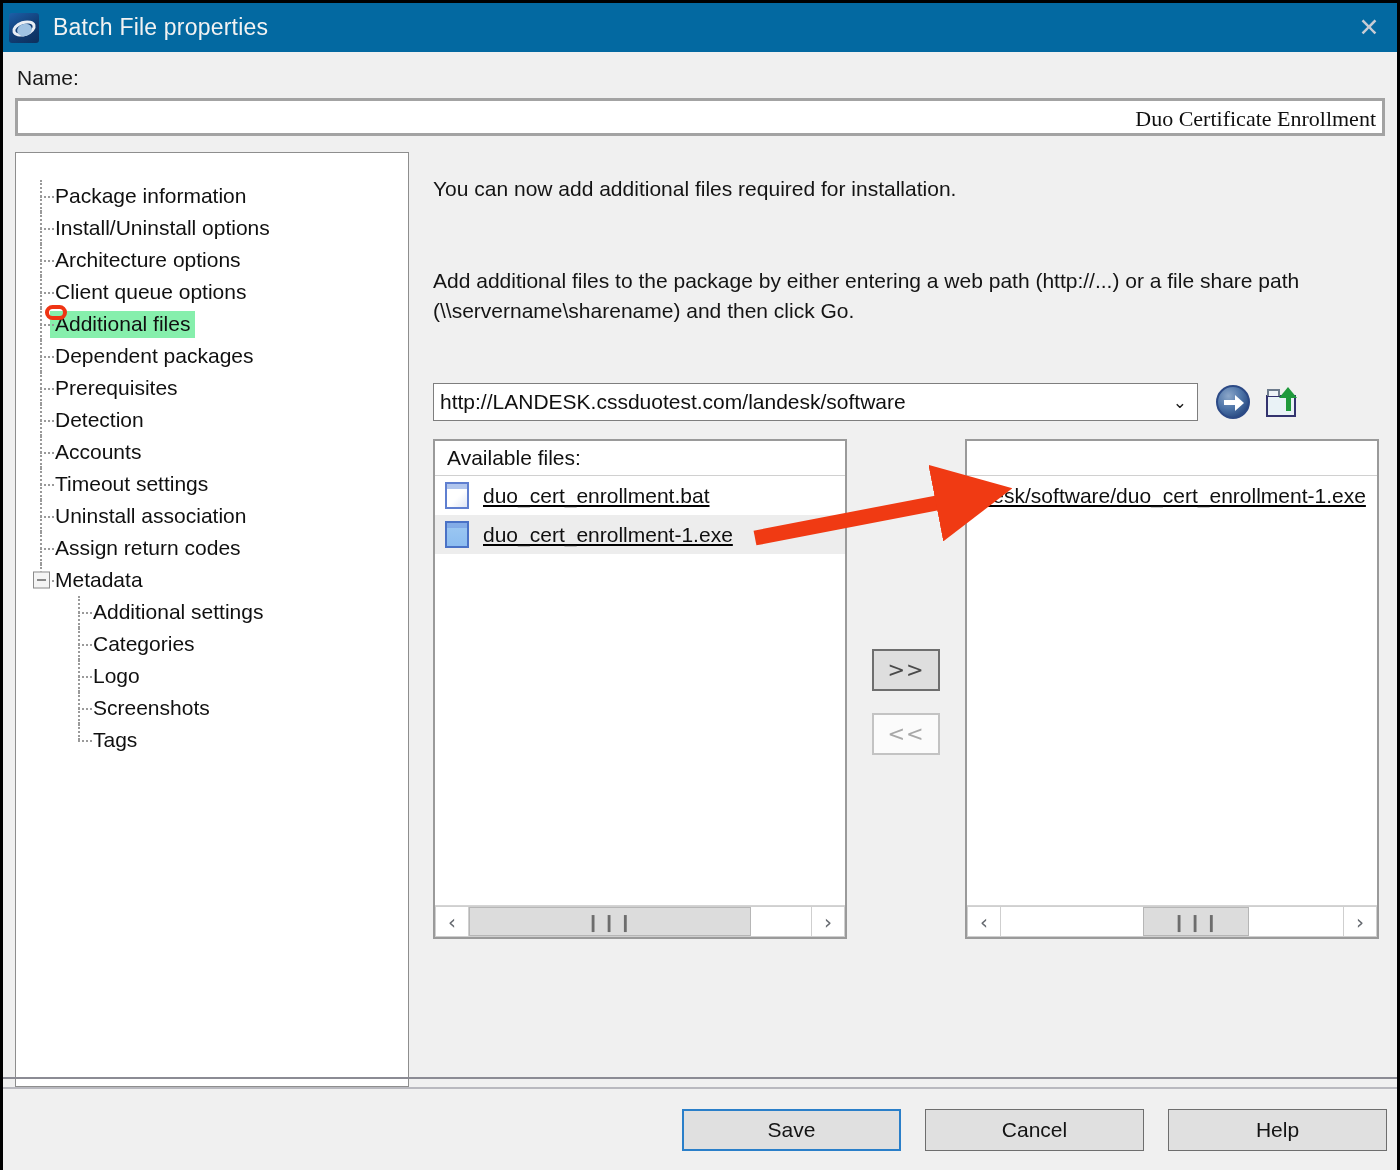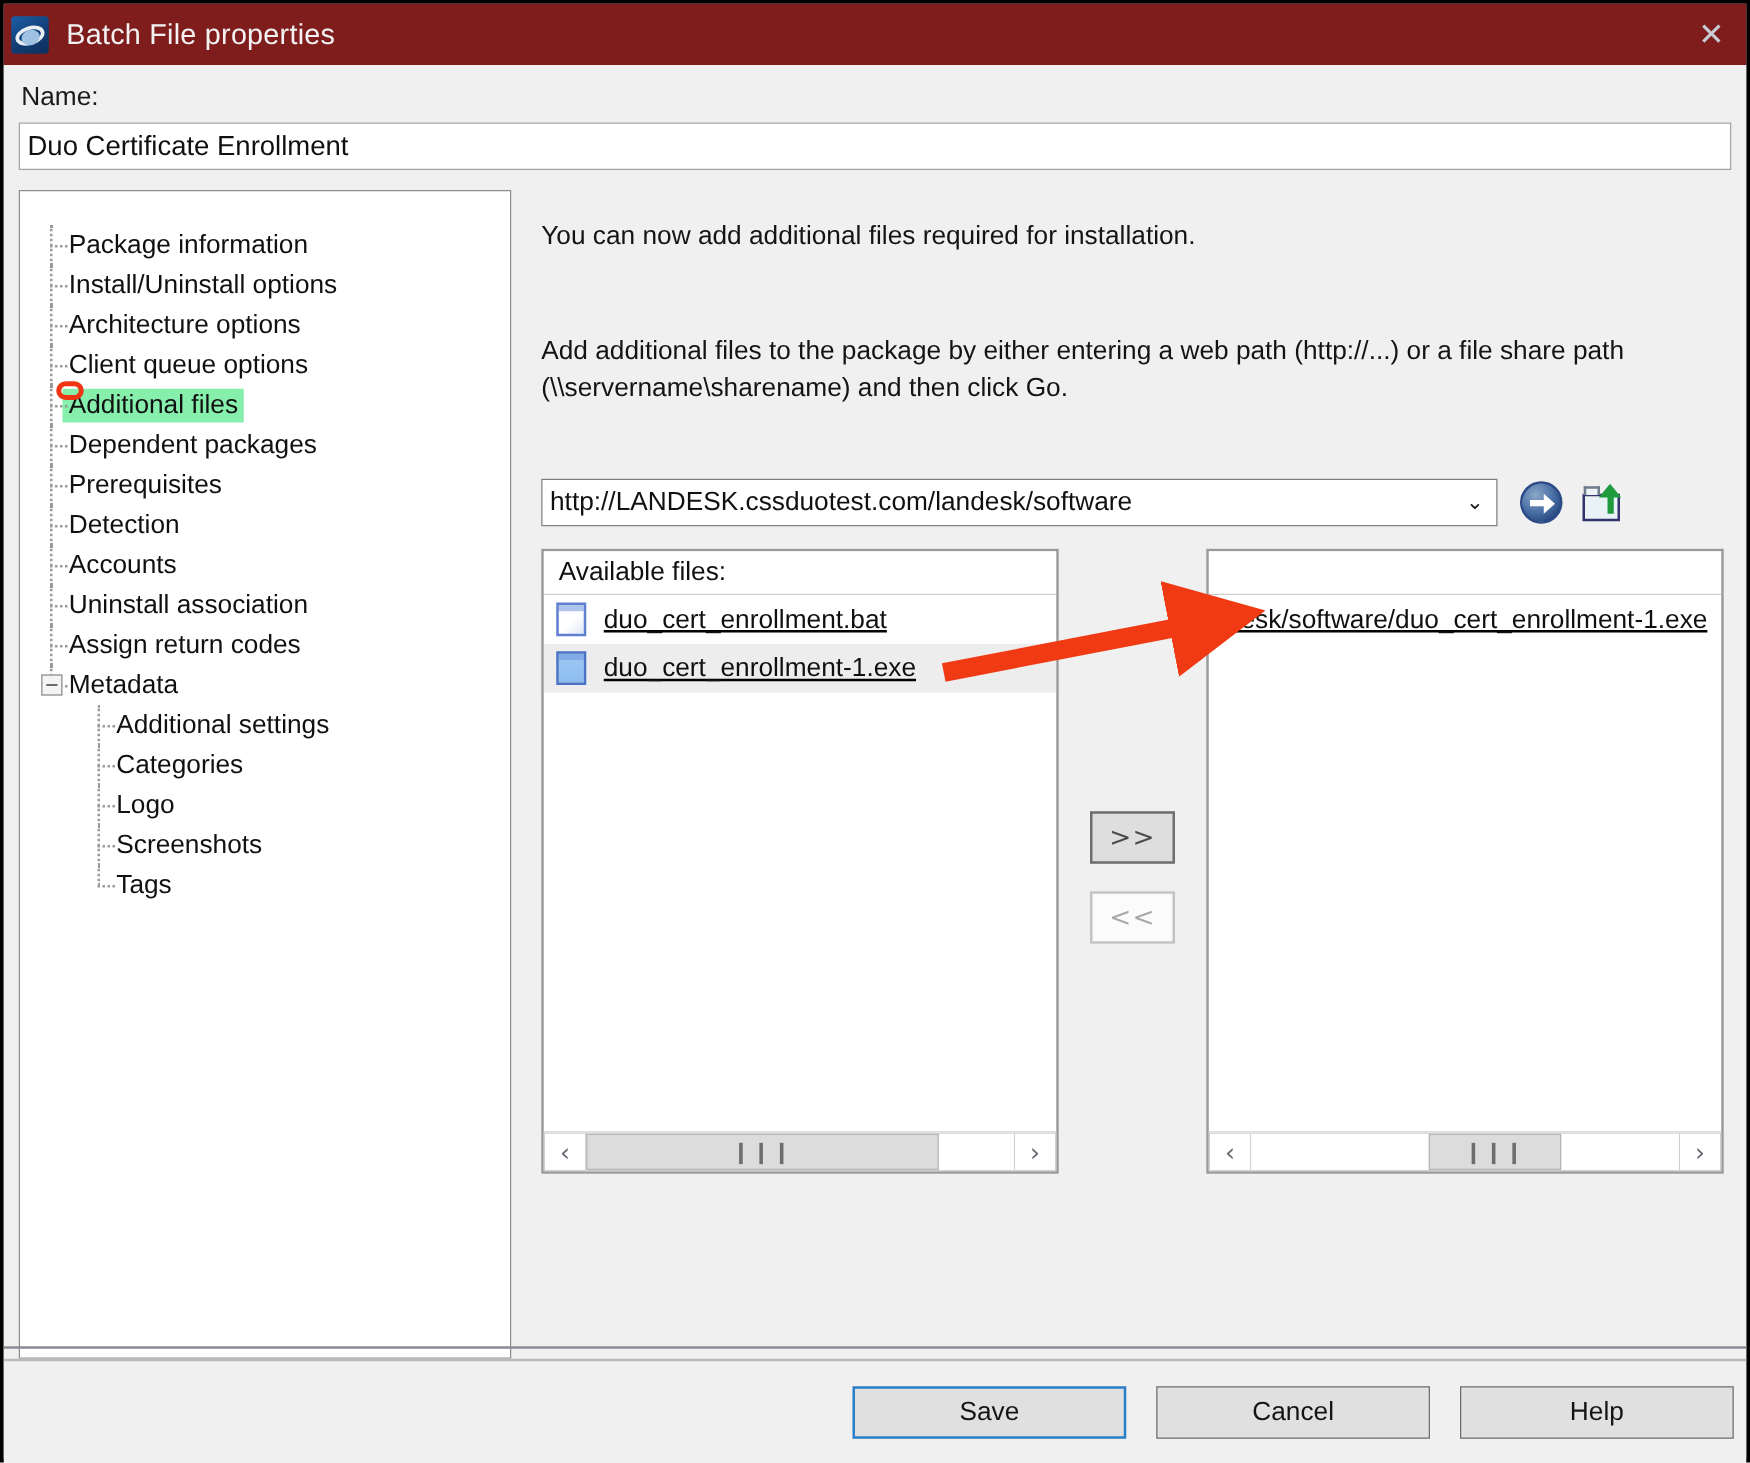--- a/index.html
+++ b/index.html
@@ -20,21 +20,21 @@
     border: 3px solid #000000;
     background: #f0f0f0;
     display: flex;
     flex-direction: column;
   }
 
   
   .titlebar {
     height: 49px;
     flex: 0 0 49px;
-    background: #7f1d1d;
+    background: #0369a1;
     display: flex;
     align-items: center;
     position: relative;
   }
   .title-icon {
     width: 30px; height: 30px;
     margin-left: 6px; margin-right: 14px;
     border-radius: 3px;
     background: linear-gradient(150deg,#1d5fa8 0%, #113d74 55%, #0d2f5c 100%);
     position: relative;
@@ -88,26 +88,27 @@
   .name-label {
     font-size: 21px;
     color: #1a1a1a;
     margin: 14px 0 8px 2px;
   }
   .name-input {
     box-sizing: border-box;
     width: 100%;
     height: 38px;
     background: #ffffff;
-    border: 1px solid #a3a3a3;
+    border: 3px solid #a3a3a3;
     font-size: 22px;
     color: #101010;
     padding: 0 6px;
     line-height: 36px;
-    font-family: Liberation Sans, sans-serif;
+    font-family: Liberation Serif, serif;
+    text-align: right;
   }
 
   .split {
     display: flex;
     margin-top: 16px;
     height: 935px;
   }
 
   
   .tree {
@@ -522,20 +523,23 @@
             <span class="lbl">Dependent packages</span>
           </div>
           <div class="tree-node">
             <span class="lbl">Prerequisites</span>
           </div>
           <div class="tree-node">
             <span class="lbl">Detection</span>
           </div>
           <div class="tree-node">
             <span class="lbl">Accounts</span>
+          </div>
+          <div class="tree-node">
+            <span class="lbl">Timeout settings</span>
           </div>
           <div class="tree-node">
             <span class="lbl">Uninstall association</span>
           </div>
           <div class="tree-node">
             <span class="lbl">Assign return codes</span>
           </div>
           <div class="tree-node parent">
             <span class="expander"></span>
             <span class="lbl">Metadata</span>

